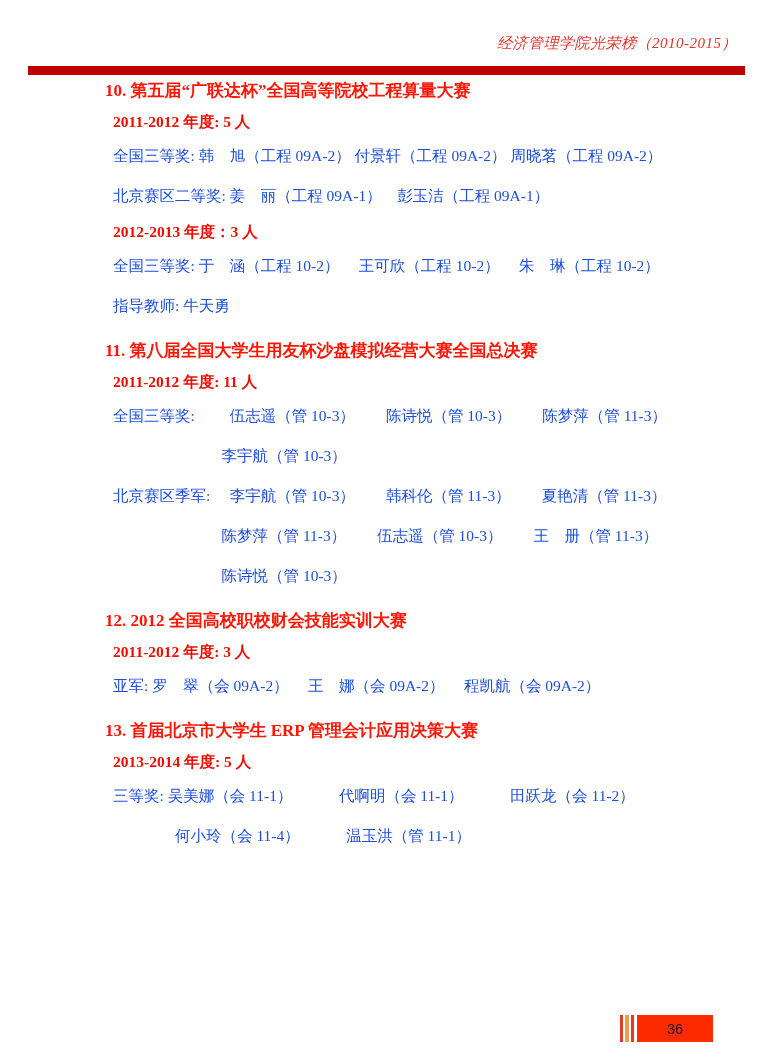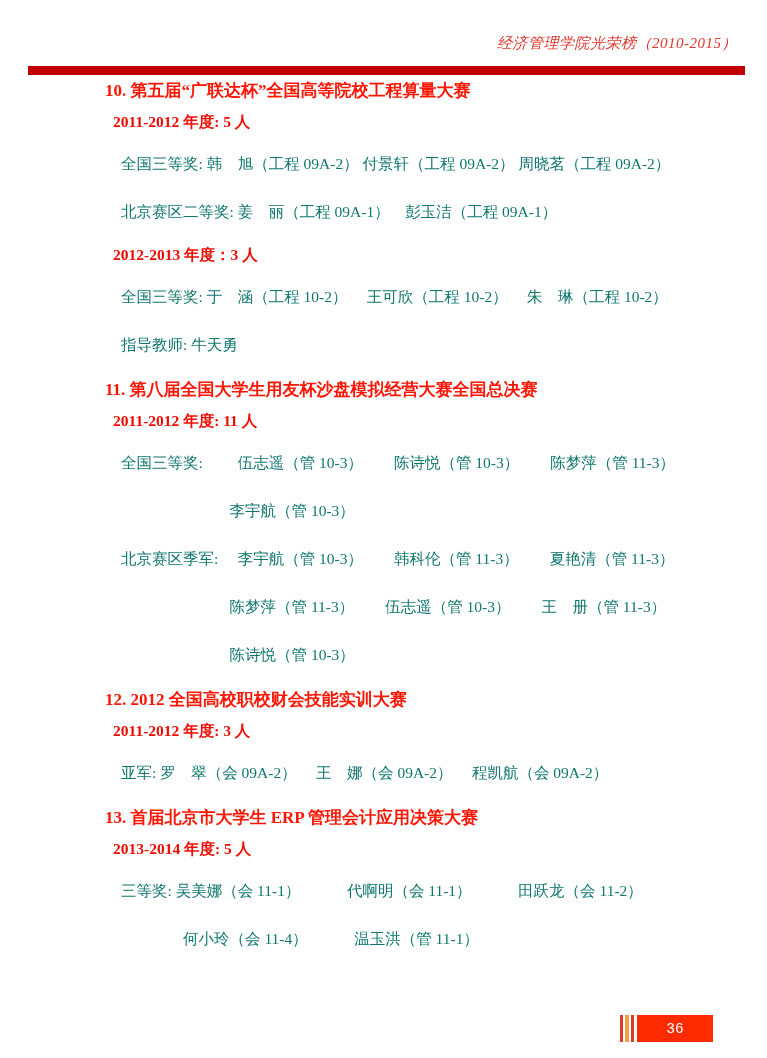--- a/index.html
+++ b/index.html
@@ -24,34 +24,34 @@
   .section-title{
     font-size:17px;font-weight:bold;color:#ff1503;
     line-height:22px;margin:18px 0 9px 0;white-space:pre;
   }
   .section:first-of-type .section-title{margin-top:0;}
   .year-line{
     font-size:15.5px;font-weight:bold;color:#ef0b00;
     line-height:21px;margin:9px 0 6px 8px;white-space:pre;
   }
   .body-line{
-    font-size:15.5px;color:#0f766e;
-    line-height:32px;margin:16px;white-space:pre;
+    font-size:15.5px;color:#1d4ed8;
+    line-height:32px;margin:8px;white-space:pre;
   }
   .page-footer{
     position:absolute;right:54px;bottom:16px;height:27px;
     display:flex;align-items:stretch;
   }
   .footer-stripes{display:flex;margin-right:3px;}
   .footer-stripe{width:3.5px;background:#e23a28;margin-left:2px;}
   .footer-stripe.tint{background:#eba04a;}
   .footer-page{
-    background:#ff2b00;color:#ffffff;width:76px;
+    background:#ff2b00;color:#0f172a;width:76px;
     display:flex;align-items:center;justify-content:center;
-    font-family:Liberation Mono, monospace;font-size:14.5px;
+    font-family:Liberation Sans, sans-serif;font-size:14.5px;
   }
 </style>
 </head>
 <body>
 
 <div class="page">
 
   <div class="header-title">经济管理学院光荣榜（2010-2015）</div>
   <div class="header-rule"></div>
 

